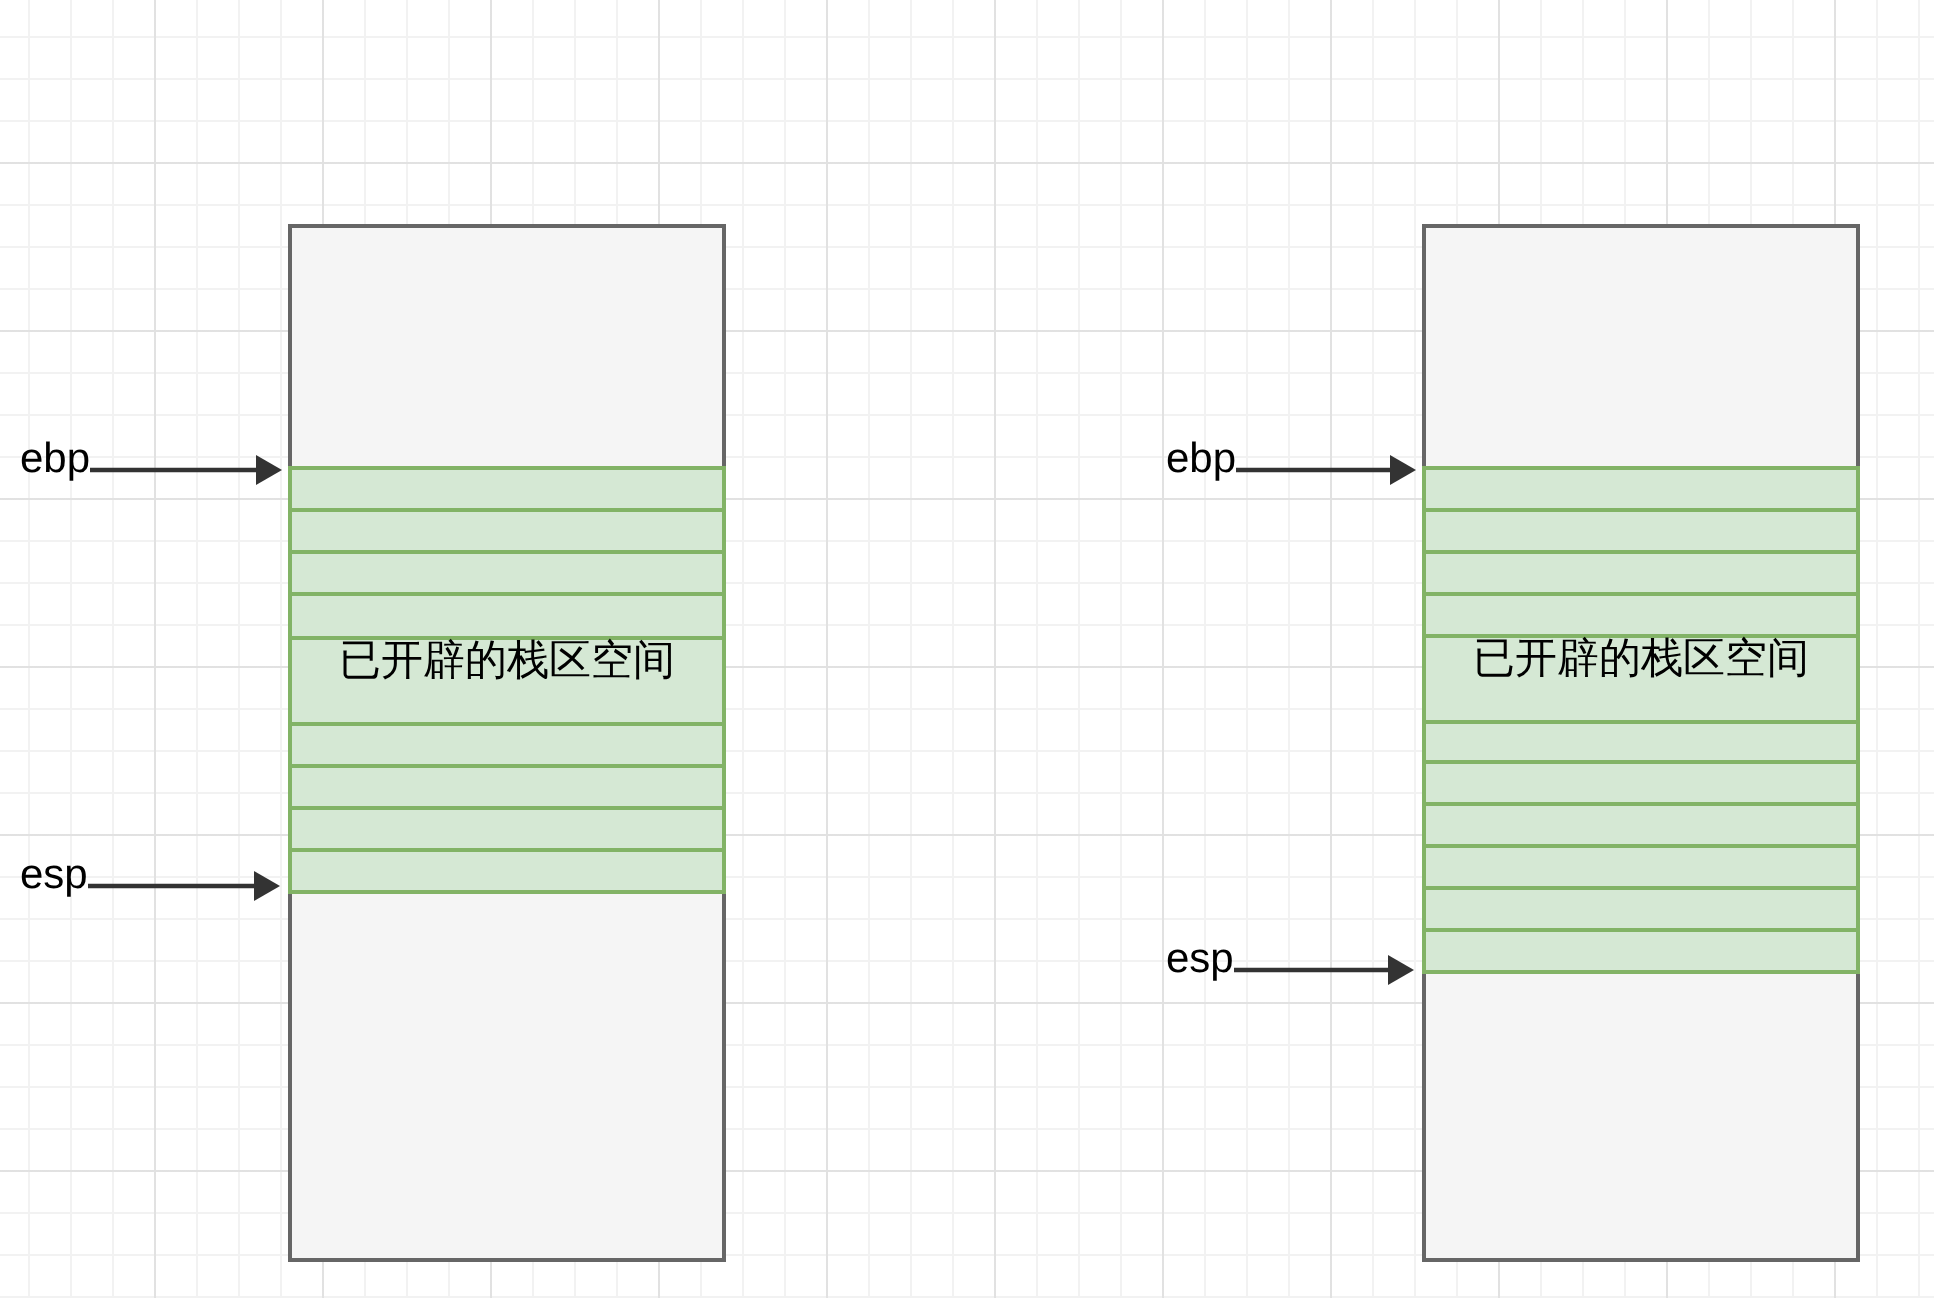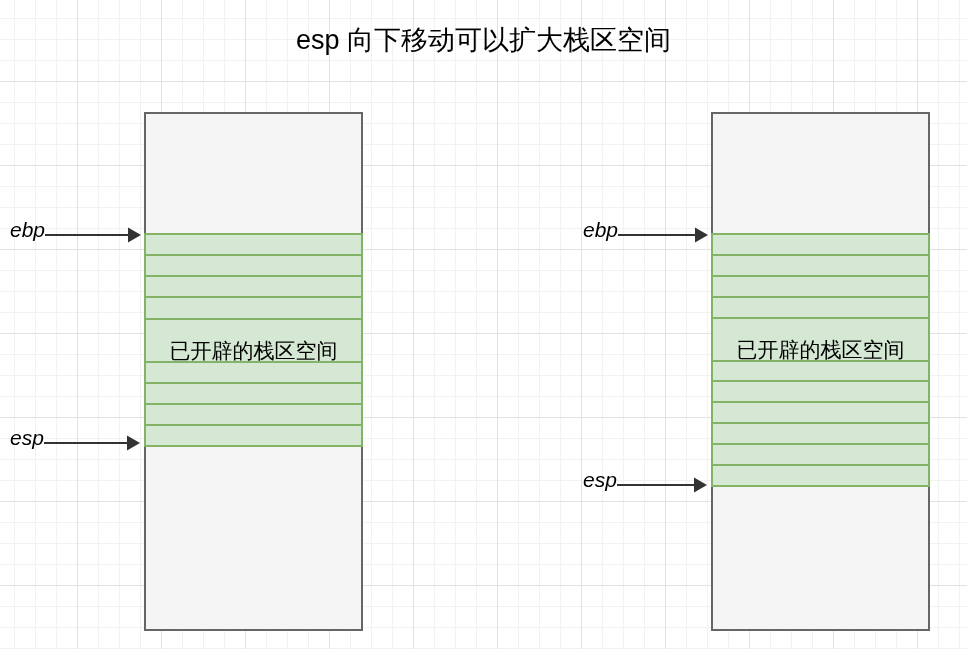--- a/index.html
+++ b/index.html
@@ -52,55 +52,54 @@
   .band{
     box-sizing:border-box;
     background:#d5e8d4;
     border:2px solid #82b366;
     margin-top:-2px;
     position:relative;
   }
   .band:first-child{margin-top:0;}
   .band.label-band{
     display:flex;
-    align-items:flex-end;
+    align-items:flex-start;
     justify-content:center;
     color:#000000;
     font-size:21px;
     line-height:21px;
   }
 
   
   .ptr{
     position:absolute;
     height:24px;
     display:flex;
     align-items:center;
   }
   .ptr .ptr-label{
     font-size:21px;
     line-height:21px;
     color:#000000;
     margin-right:0px;
     transform:translateY(-6px);
-    font-style:italic;
   }
   .ptr .ptr-arrow{
     position:relative;
     flex:1 1 auto;
     height:24px;
   }
   .ptr .ptr-arrow svg{display:block;}
 </style>
 </head>
 <body>
 
 <div id="canvas">
 
-  <div class="title"><span>esp 向下移动可以扩大栈区空间</span><br></div>
+  <div class="title"><br></div>
 
   <div id="diagrams-layer">
       <div class="mem-box" style="left: 144px; top: 112px; width: 219px; height: 519px; background: rgb(245, 245, 245); border-color: rgb(102, 102, 102);"></div>
       <div class="stack-region" style="left: 144px; top: 233px; width: 219px; height: 214px;">
         <div class="band" style="height: 23.125px; background: rgb(213, 232, 212); border-color: rgb(130, 179, 102);"></div>
         <div class="band" style="height: 23.125px; background: rgb(213, 232, 212); border-color: rgb(130, 179, 102);"></div>
         <div class="band" style="height: 23.125px; background: rgb(213, 232, 212); border-color: rgb(130, 179, 102);"></div>
         <div class="band" style="height: 23.125px; background: rgb(213, 232, 212); border-color: rgb(130, 179, 102);"></div>
         <div class="band label-band" style="height: 45px; background: rgb(213, 232, 212); border-color: rgb(130, 179, 102);">
           <span style="color: rgb(0, 0, 0);">已开辟的栈区空间</span>

